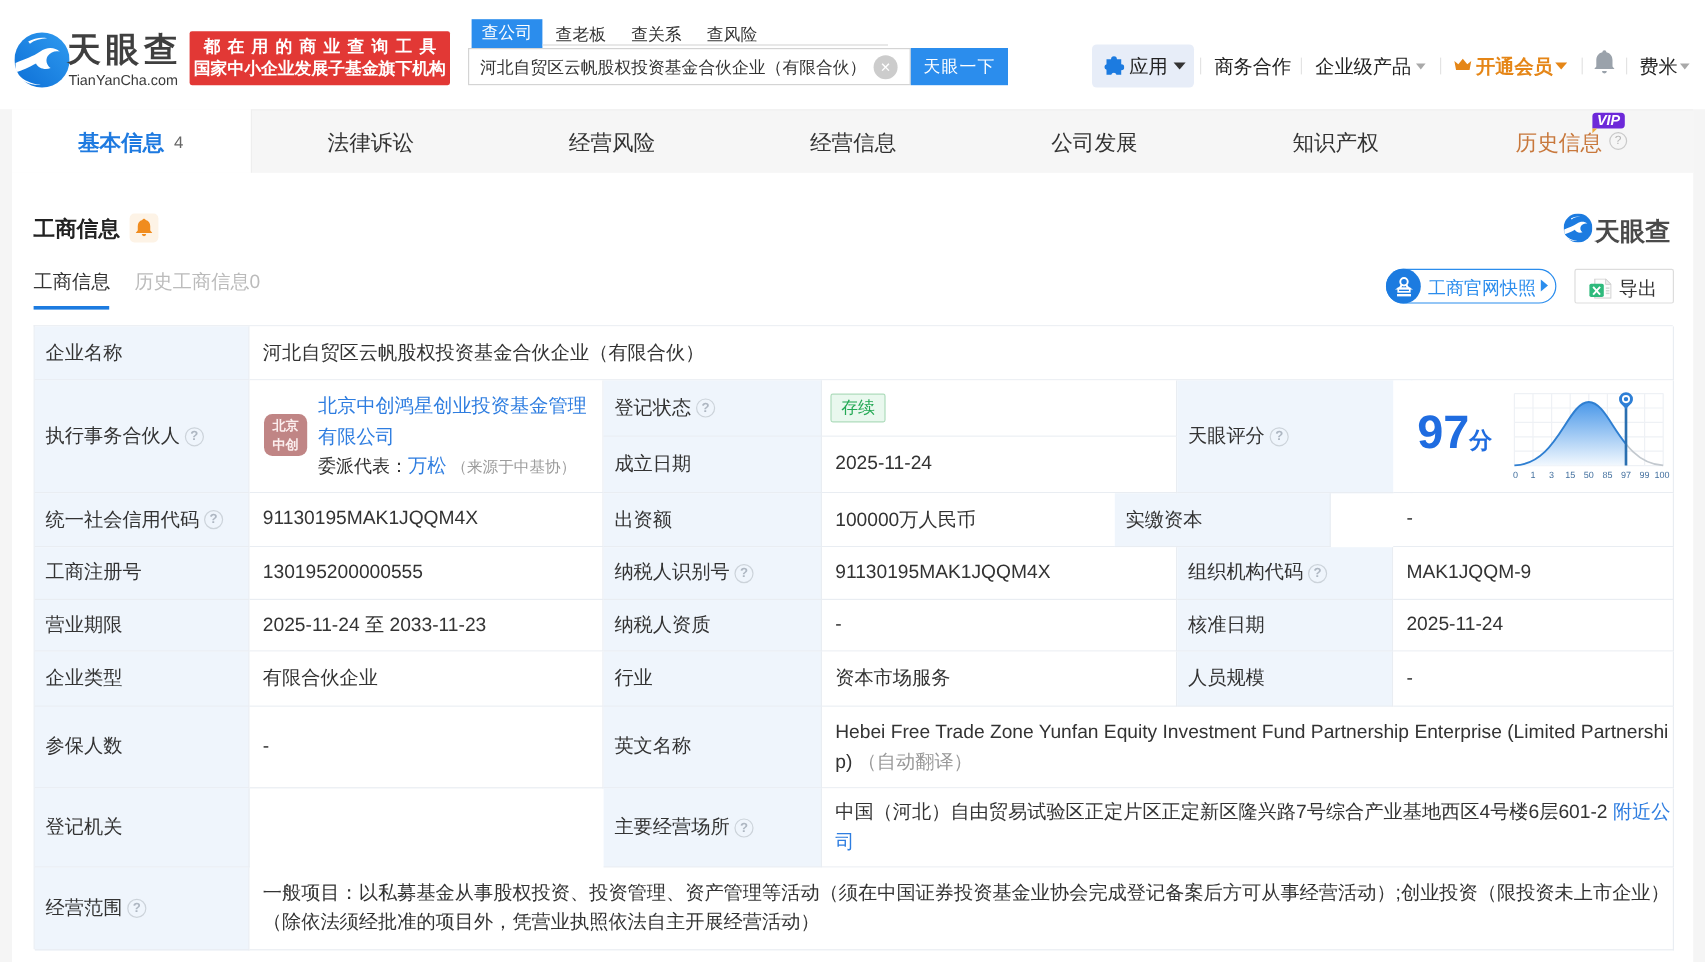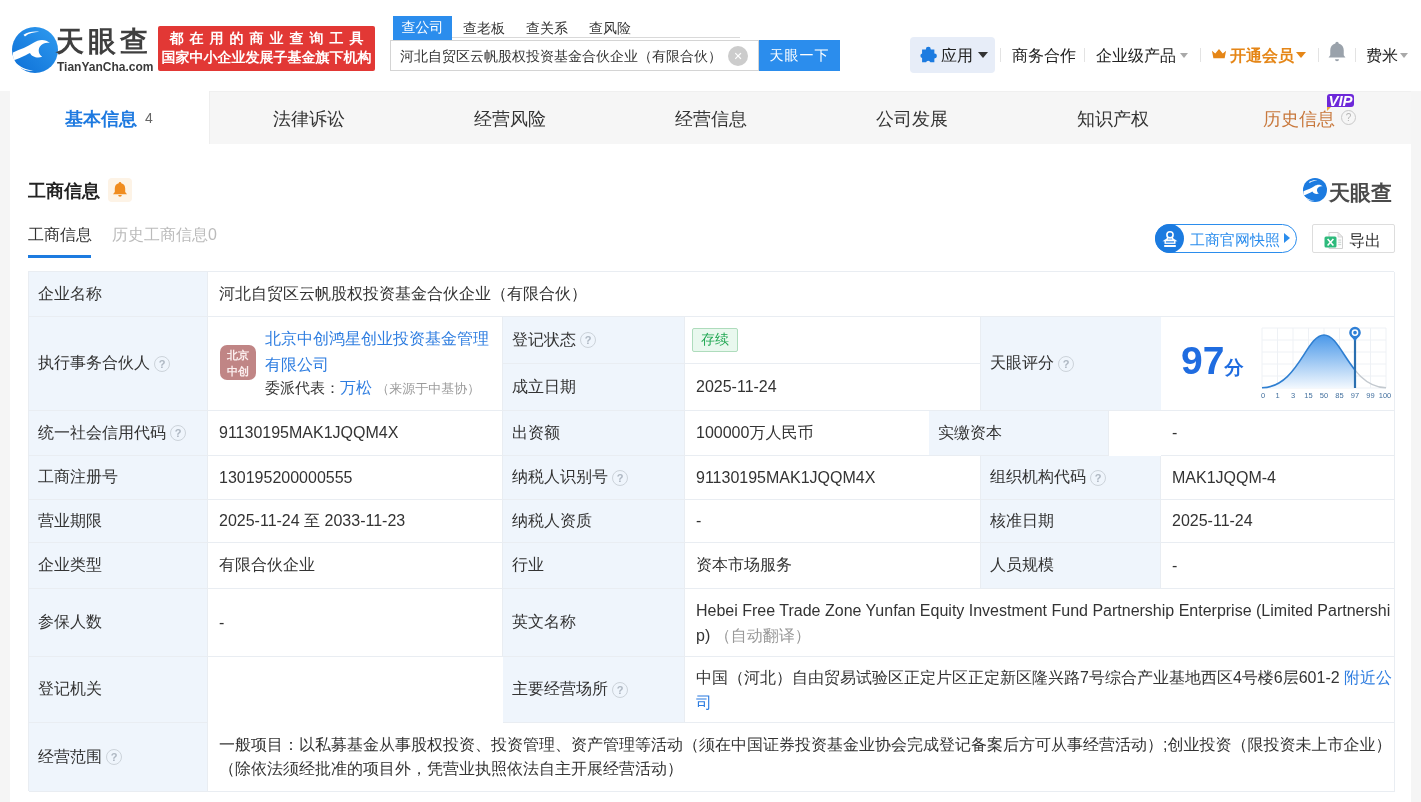--- a/index.html
+++ b/index.html
@@ -26,21 +26,21 @@
       <stop offset="0" stop-color="#0d6fd6"></stop>
           <stop offset="1" stop-color="#2f9bf0"></stop>
     </linearGradient>
       </defs>
     <circle cx="24" cy="24" r="24" fill="url(#lg1)"></circle>
     <path d="M1 26.5 C9 23 16 21 22.5 16.5 C27.5 12.8 35 12.2 39.5 16.8 C36 15.6 31.5 17 29 20.5 C26.8 24 28 28.5 31.5 31 C26.5 33 20.5 31 18.8 27 C13 30 6 33.5 1.8 34.5 C1.2 32 0.9 29 1 26.5 Z" fill="#fff"></path>
     <path d="M12 8 C17 5 23 4 28.5 5 C23 5.3 17.5 6.5 13.5 9.8 Z" fill="#fff"></path>
     <path d="M3 36.5 C8 41.5 15 45 23 45.5 C15 46.5 8 43 2.5 38.5 Z" fill="#fff"></path>
   </svg>
   <div class="abs" style="left:56px;top:28px;width:110px;font-size:28px;font-weight:bold;color:#3f3f3f;line-height:28px;letter-spacing:4px;white-space:nowrap;">天眼查</div>
-  <div class="abs" style="left:57px;top:60px;font-size:12px;font-weight:bold;color:#3a3a3a;">TianYanCha.com</div>
+  <div class="abs" style="left:57px;top:60px;font-size:12px;font-weight:normal;color:#3a3a3a;">TianYanCha.com</div>
 
   <div class="abs" style="left:158px;top:26px;width:217px;height:45px;background:#e23835;border-radius:2px;color:#fff;text-align:center;">
     <div style="font-size:14px;font-weight:bold;letter-spacing:6px;margin-top:4px;padding-left:6px;white-space:nowrap;">都在用的商业查询工具</div>
     <div style="font-size:14px;font-weight:bold;margin-top:1px;white-space:nowrap;text-align:center;">国家中小企业发展子基金旗下机构</div>
   </div>
 
   <div class="abs" style="left:393px;top:16px;width:59px;height:24px;background:#2b8ded;color:#fff;font-size:14px;display:flex;align-items:center;justify-content:center;">查公司</div>
   <div class="abs" style="left:463px;top:20px;font-size:14px;color:#333;">查老板</div>
   <div class="abs" style="left:526px;top:20px;font-size:14px;color:#333;">查关系</div>
   <div class="abs" style="left:589px;top:20px;font-size:14px;color:#333;">查风险</div>
@@ -82,21 +82,21 @@
   <div class="abs" style="left:10px;top:91px;width:1401px;height:53px;background:#f6f6f6;border-top:1px solid #f0f0f0;"></div>
   <div class="abs" style="left:10px;top:91px;width:200px;height:53px;background:#fff;border-right:1px solid #eee;"></div>
   <div class="abs" style="left:65px;top:107px;font-size:18px;font-weight:bold;color:#1e7ae0;">基本信息</div>
   <div class="abs" style="left:145px;top:110px;font-size:14px;color:#666;">4</div>
   <div class="abs" style="left:273px;top:107px;font-size:18px;color:#333;">法律诉讼</div>
   <div class="abs" style="left:474px;top:107px;font-size:18px;color:#333;">经营风险</div>
   <div class="abs" style="left:675px;top:107px;font-size:18px;color:#333;">经营信息</div>
   <div class="abs" style="left:876px;top:107px;font-size:18px;color:#333;">公司发展</div>
   <div class="abs" style="left:1077px;top:107px;font-size:18px;color:#333;">知识产权</div>
   <div class="abs" style="left:1263px;top:107px;font-size:18px;color:#c8783c;">历史信息</div>
-  <div class="abs" style="left:1327px;top:94px;width:27px;height:13px;background:#6d28d9;border-radius:3px 3px 3px 0;color:#fff;font-size:15px;font-weight:bold;font-style:italic;text-align:center;line-height:13px;">VIP</div>
+  <div class="abs" style="left:1327px;top:94px;width:27px;height:13px;background:#6d28d9;border-radius:3px 3px 3px 0;color:#fff;font-size:12px;font-weight:bold;font-style:italic;text-align:center;line-height:13px;">VIP</div>
   <div class="abs" style="left:1327px;top:107px;width:0;height:0;border-left:4px solid #eda93c;border-bottom:4px solid transparent;"></div>
   <div class="abs" style="left:1341px;top:110px;width:15px;height:15px;border:1px solid #c9c9c9;border-radius:50%;color:#b5b5b5;font-size:10px;text-align:center;line-height:14px;">?</div>
 
   <div class="abs" style="left:28px;top:179px;font-size:18px;font-weight:bold;color:#222;">工商信息</div>
   <div class="abs" style="left:108px;top:178px;width:24px;height:24px;background:#fdf3e6;border-radius:4px;"></div>
   <svg class="abs" style="left:113px;top:182px;" width="14" height="16" viewBox="0 0 14 16">
     <path d="M7 0 a1.3 1.3 0 0 1 1.3 1.3 c2.6 0.6 3.9 2.6 3.9 5.2 l0 3.5 l1.8 2.2 l-14 0 l1.8-2.2 l0-3.5 c0-2.6 1.3-4.6 3.9-5.2 A1.3 1.3 0 0 1 7 0 Z" fill="#f08c1f"></path>
     <path d="M5.2 13 a1.8 1.8 0 0 0 3.6 0 Z" fill="#f08c1f"></path>
   </svg>
 
@@ -213,21 +213,21 @@
     <div class="cell lblc" style="left:474px;top:139px;width:182px;height:45px;">出资额</div>
     <div class="cell valc" style="left:656px;top:139px;width:296px;height:45px;">100000万人民币</div>
     <div class="cell lblc" style="left:900px;top:139px;width:180px;height:45px;">实缴资本</div>
     <div class="cell valc" style="left:1132px;top:139px;width:234px;height:45px;">-</div>
 
     <div class="cell lblc" style="left:0;top:184px;width:179px;height:44px;">工商注册号</div>
     <div class="cell valc" style="left:179px;top:184px;width:295px;height:44px;">130195200000555</div>
     <div class="cell lblc" style="left:474px;top:184px;width:182px;height:44px;">纳税人识别号<span class="qmark">?</span></div>
     <div class="cell valc" style="left:656px;top:184px;width:296px;height:44px;">91130195MAK1JQQM4X</div>
     <div class="cell lblc" style="left:952px;top:184px;width:180px;height:44px;">组织机构代码<span class="qmark">?</span></div>
-    <div class="cell valc" style="left:1132px;top:184px;width:234px;height:44px;">MAK1JQQM-4</div>
+    <div class="cell valc" style="left:1132px;top:184px;width:234px;height:44px;">MAK1JQQM-9</div>
 
     <div class="cell lblc" style="left:0;top:228px;width:179px;height:43px;">营业期限</div>
     <div class="cell valc" style="left:179px;top:228px;width:295px;height:43px;">2025-11-24 至 2033-11-23</div>
     <div class="cell lblc" style="left:474px;top:228px;width:182px;height:43px;">纳税人资质</div>
     <div class="cell valc" style="left:656px;top:228px;width:296px;height:43px;">-</div>
     <div class="cell lblc" style="left:952px;top:228px;width:180px;height:43px;">核准日期</div>
     <div class="cell valc" style="left:1132px;top:228px;width:234px;height:43px;">2025-11-24</div>
 
     <div class="cell lblc" style="left:0;top:271px;width:179px;height:46px;">企业类型</div>
     <div class="cell valc" style="left:179px;top:271px;width:295px;height:46px;">有限合伙企业</div>

